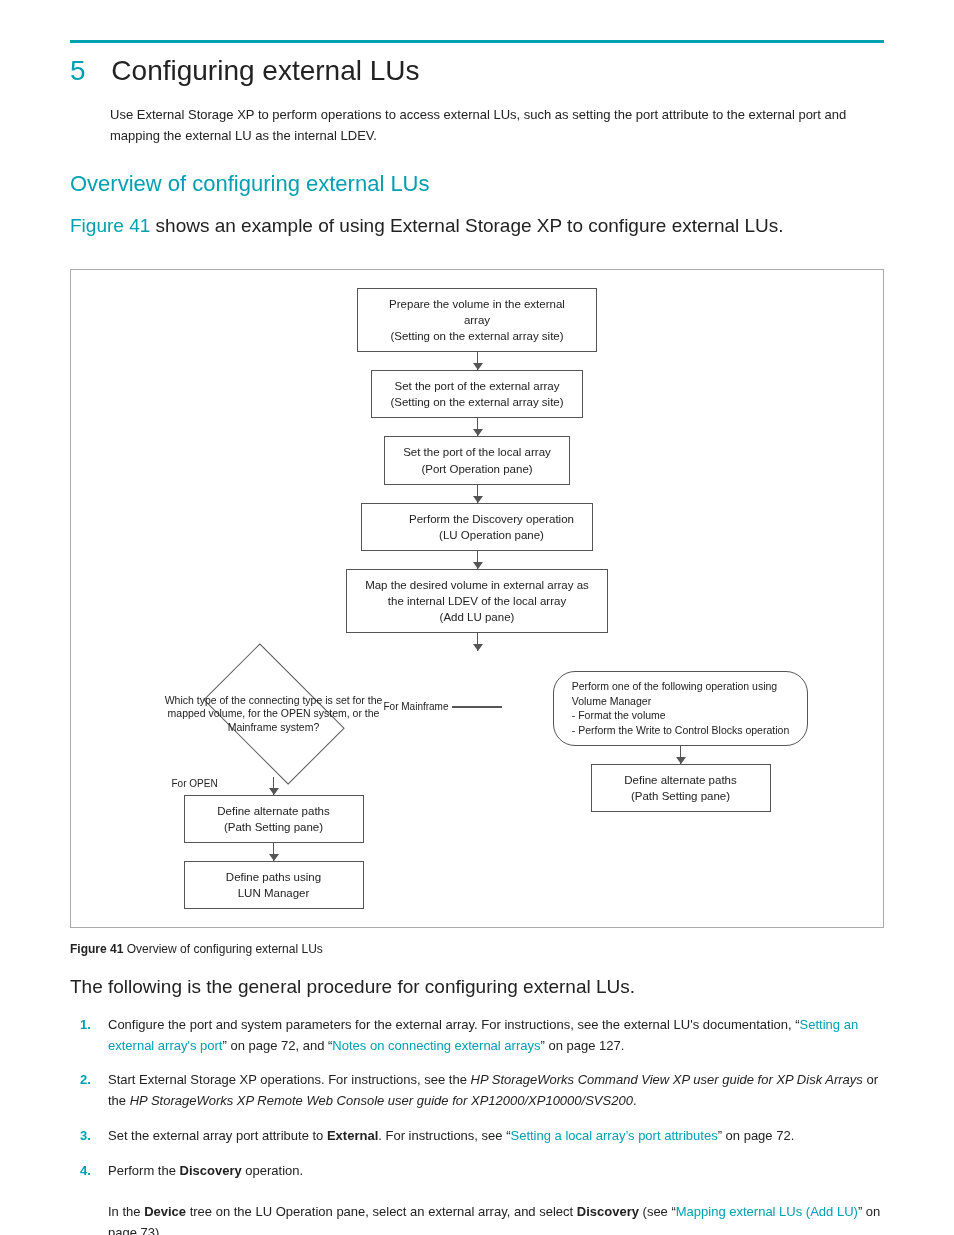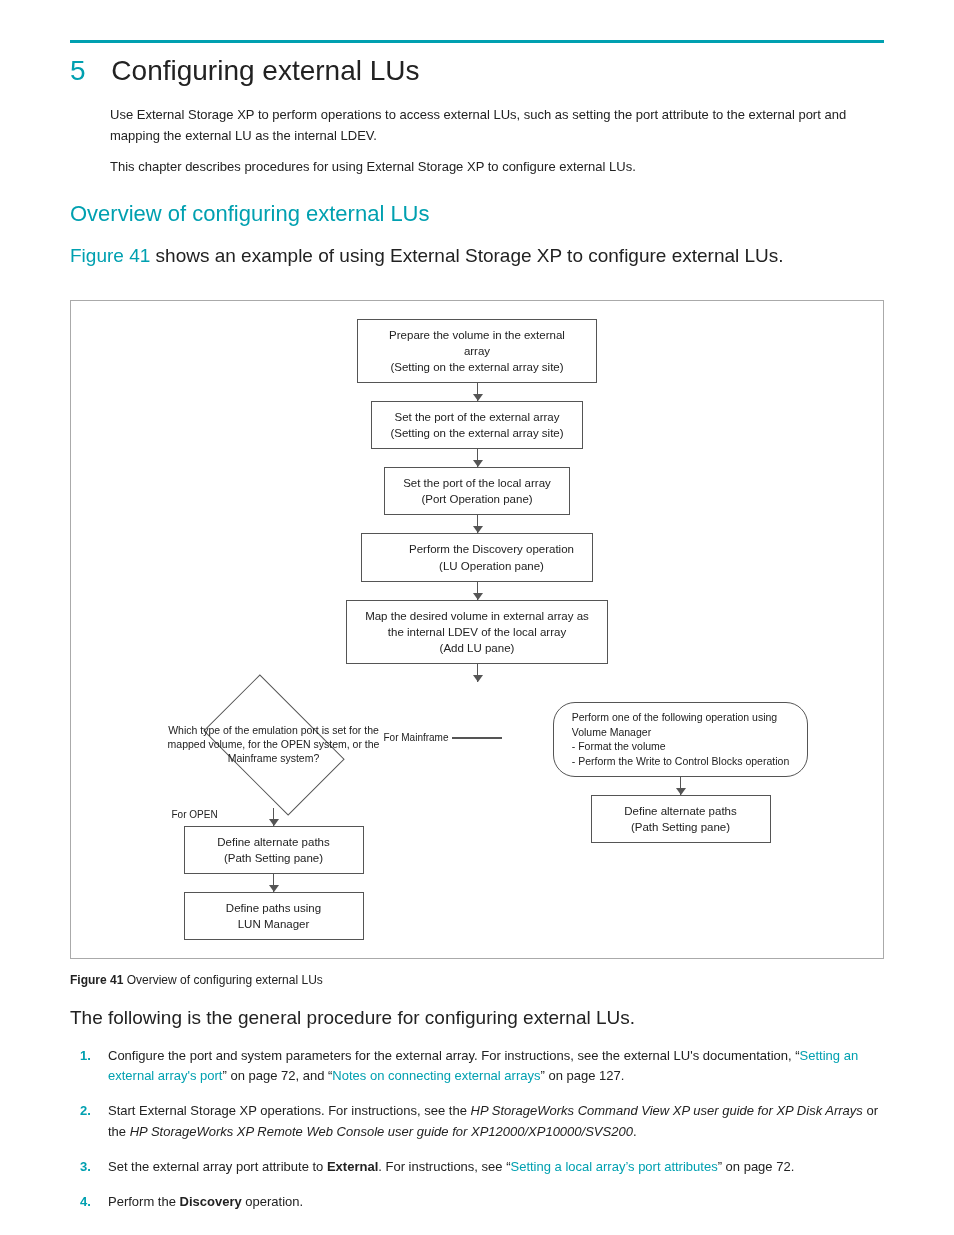--- a/index.html
+++ b/index.html
@@ -161,21 +161,20 @@
 <div class="page">
 
   
   <h1 class="chapter-title">
     <span class="chapter-number">5</span>
     <span>Configuring external LUs</span>
   </h1>
 
   
   <p class="intro-text">Use External Storage XP to perform operations to access external LUs, such as setting the port attribute to the external port and mapping the external LU as the internal LDEV.</p>
-  <p class="intro-text">This chapter describes procedures for using External Storage XP to configure external LUs.</p>
 
   
   <h2 class="section-title">Overview of configuring external LUs</h2>
 
   
   <p class="body-text">
     <a class="fig-ref">Figure 41</a><span> shows an example of using External Storage XP to configure external LUs.</span>
   </p>
 
   
@@ -204,21 +203,21 @@
       <div class="flow-arrow"></div>
 
       <div style="display:flex; flex-direction:row; align-items:flex-start; width:100%; justify-content:flex-start; gap:0; margin-top:0;">
 
         <div style="display:flex; flex-direction:column; align-items:center; flex:1;">
 
           <div class="fc-diamond-wrap" style="position:relative; width:220px; height:110px; margin:8px 0;">
             <div class="fc-diamond-shape" style="width:120px; height:80px; border:1px solid #555; transform:rotate(45deg); position:absolute; left:50px; top:15px; background:#fff;"></div>
             <div class="fc-diamond-text" style="position:absolute;left:0;top:0;width:220px;height:110px;display:flex;align-items:center;justify-content:center;font-size:10.5px;text-align:center;line-height:1.3;">
               <span>Which type of the
-emulation port is set for the
+connecting type is set for the
 mapped volume,
 for the OPEN system, or
 the Mainframe system?</span>
             </div>
 
             <div style="position:absolute; right:-65px; top:42px; font-size:10px; white-space:nowrap;">For Mainframe</div>
 
             <div style="position:absolute; left:8px; bottom:-20px; font-size:10px;">For OPEN</div>
           </div>
 

